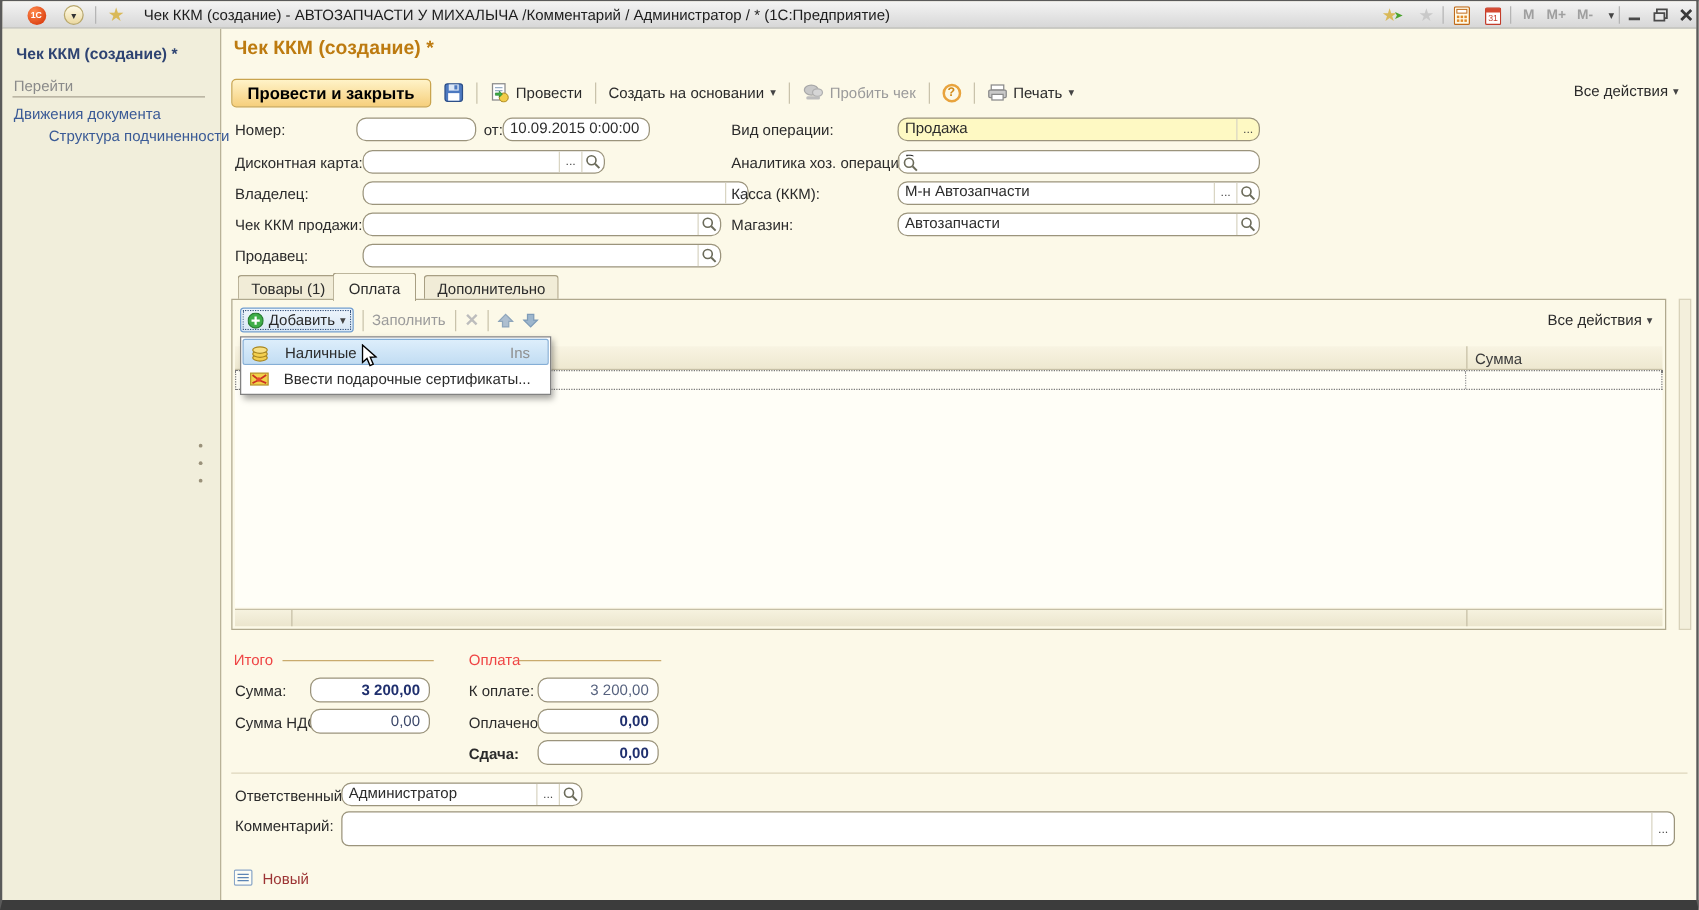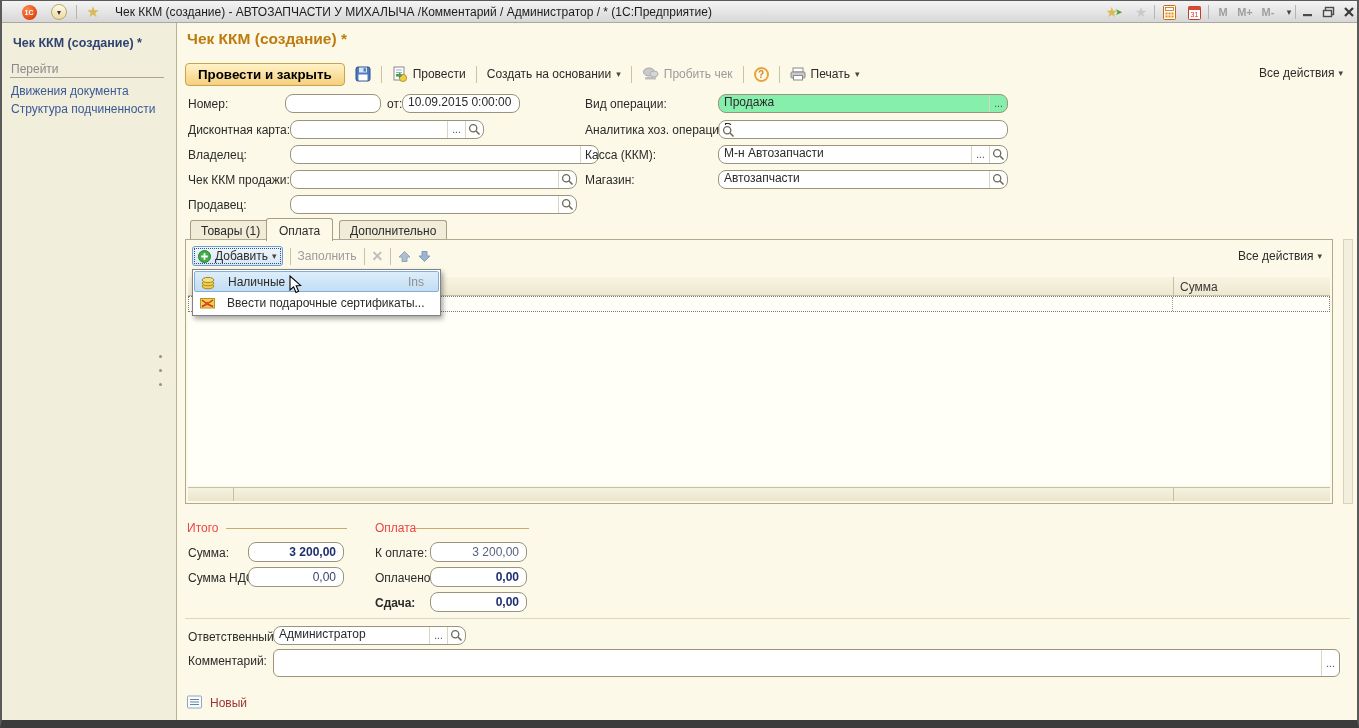--- a/index.html
+++ b/index.html
@@ -31,21 +31,21 @@
   .sep{width:1px;height:17px;background:#c9c3ab;}
   .dis{color:#9b9b9b;}
   .caret{font-size:9px;color:#444;}
   .allact{position:absolute;display:flex;gap:4px;align-items:center;cursor:pointer;}
   .lbl{position:absolute;white-space:nowrap;}
   .fld{position:absolute;display:flex;align-items:stretch;background:#fff;border:1px solid #9b947c;
     border-radius:8px;height:19px;overflow:hidden;}
   .fld .val{flex:1;padding:0 5px;white-space:nowrap;overflow:hidden;}
   .fbtn{display:flex;align-items:center;justify-content:center;width:18px;border-left:1px solid #d9d5c3;
     color:#4a4a4a;font-size:10px;cursor:pointer;}
-  .fld.hl{background:#86efac;}
+  .fld.hl{background:#fef9c3;}
   .money{position:absolute;background:#fff;border:1px solid #9b947c;border-radius:8px;height:20px;
     display:flex;align-items:center;justify-content:flex-end;padding:0 7px;}
   .bnavy{font-weight:bold;color:#1f2f6e;}
   .gblue{color:#55617e;}
   .tab{position:absolute;border:1px solid #a89f83;border-bottom:none;border-radius:3px 3px 0 0;
     background:#f1ecd7;padding:3px 10px;cursor:pointer;white-space:nowrap;height:20px;}
   .tab.active{background:#fcf9e8;z-index:6;height:23px;padding:5px 12px;}
   .panel{position:absolute;left:183px;top:216px;width:1148px;height:265px;background:#fcf9e8;
     border:1px solid #b0a98e;}
   .ptool{position:absolute;left:6px;top:5px;height:22px;display:flex;align-items:center;gap:7px;}
@@ -135,21 +135,21 @@
     </div>
   </div>
 
   <div class="app">
 
     <div class="sidebar">
       <div class="sb-title">Чек ККМ (создание) *</div>
       <div class="sb-sec">Перейти</div>
       <div class="sb-rule"></div>
       <div class="sb-link" style="top:61px;">Движения документа</div>
-      <div class="sb-link" style="top:79px;">Структура подчиненности</div>
+      <div class="sb-link" style="top:79px;margin-left:28px;">Структура подчиненности</div>
     </div>
     <div>
       <span class="split-dot" style="top:332px;"></span>
       <span class="split-dot" style="top:346px;"></span>
       <span class="split-dot" style="top:360px;"></span>
     </div>
 
     <div class="h1">Чек ККМ (создание) *</div>
 
     <div class="cmdbar">

